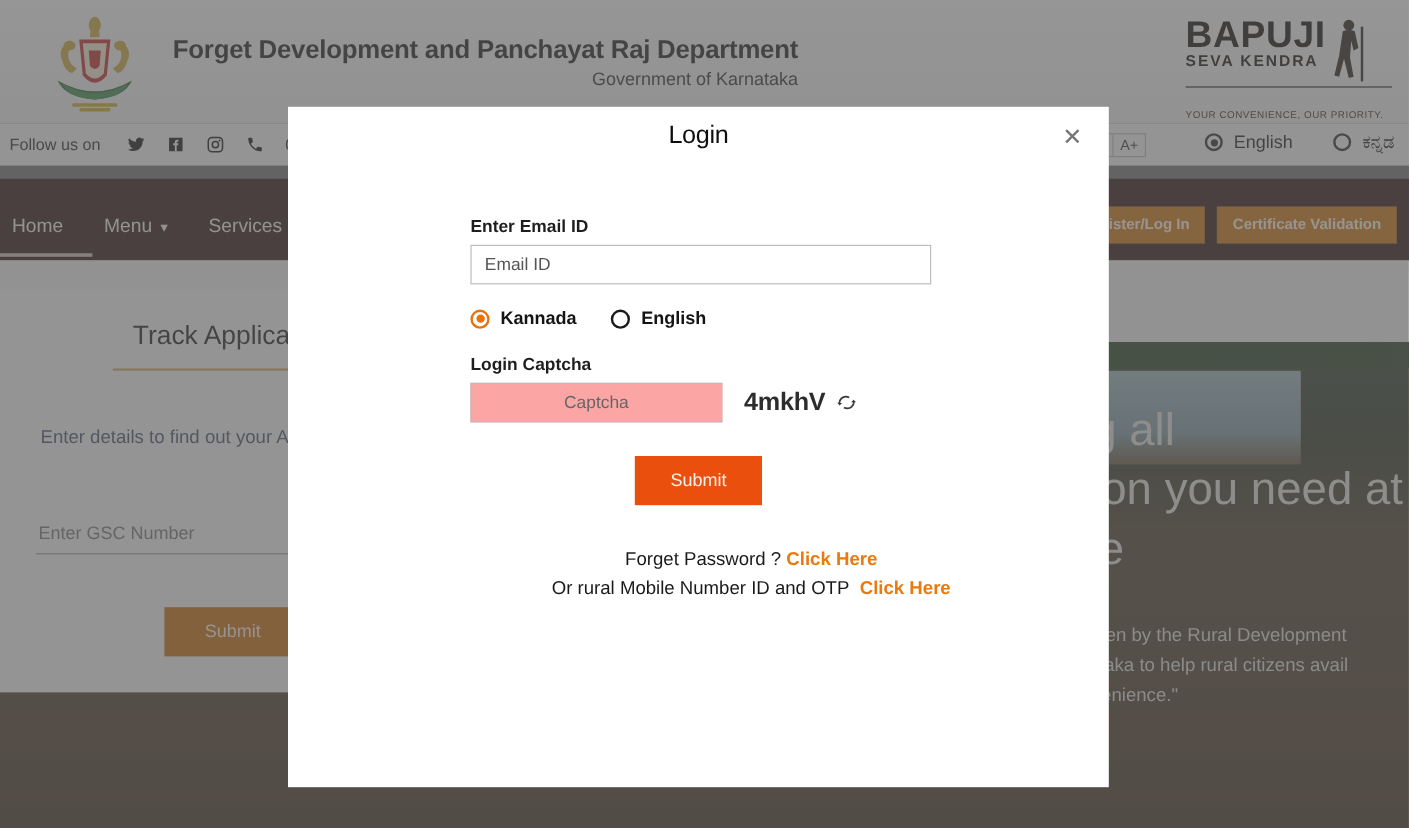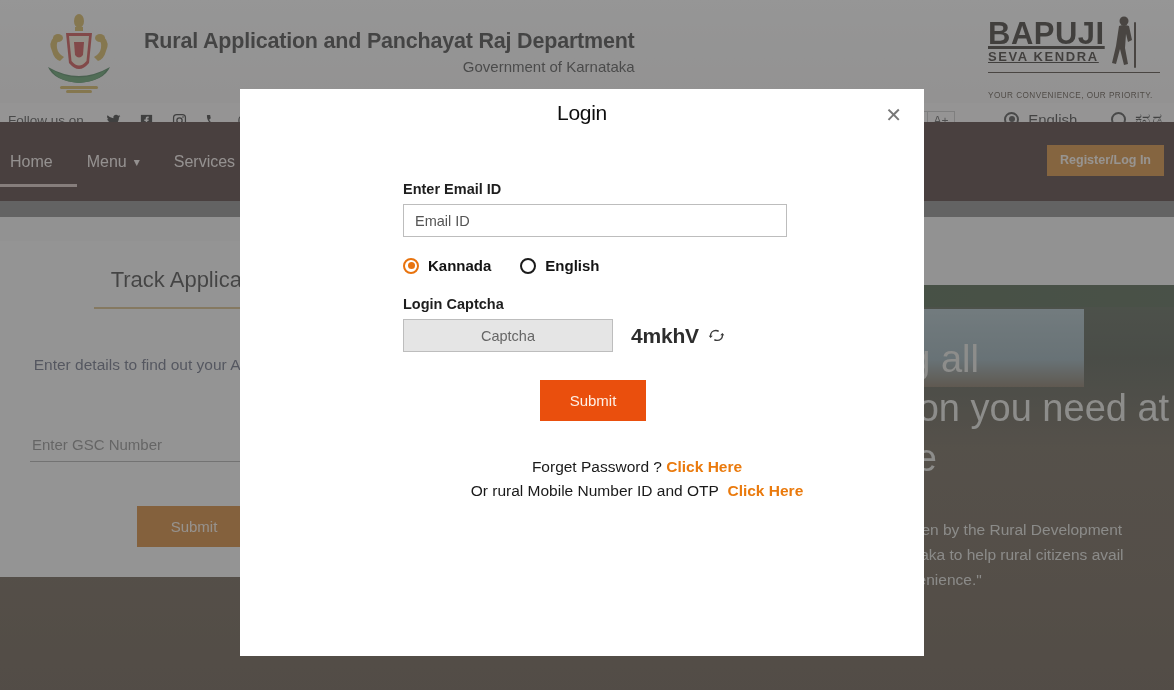--- a/index.html
+++ b/index.html
@@ -28,21 +28,21 @@
     font-size: 21.5px; font-weight: bold; color: #1d1d1d; letter-spacing: -0.2px;
   }
   .header-title-sub { font-size: 15px; color: #2f2f2f; margin-top: 4px; text-align: right; }
 
   .bapuji-logo {
     position: absolute; right: 6px; top: 14px;
     width: 180px; height: 76px;
     display: flex; flex-direction: column; align-items: flex-start;
     color: #15100c;
   }
-  .bapuji-row { display: flex; align-items: center; text-decoration: underline; }
+  .bapuji-row { display: flex; align-items: flex-start; }
   .bapuji-text-col { display: flex; flex-direction: column; }
   .bapuji-1 { font-size: 31px; font-weight: bold; letter-spacing: 0.5px; line-height: 0.98; font-family: "Liberation Sans", sans-serif; }
   .bapuji-2 { font-size: 13px; font-weight: bold; letter-spacing: 1.6px; line-height: 1.15; }
   .bapuji-3 {
     font-size: 8.2px; letter-spacing: 0.45px; margin-top: 2px;
     border-top: 1.4px solid #2a2119; padding-top: 18px; width: 172px;
     font-variant: small-caps; color: #3a2e22;
   }
   .bapuji-fig { width: 34px; height: 56px; margin-left: 2px; }
 
@@ -71,21 +71,21 @@
     width: 15px; height: 15px; border: 2px solid #2b2b2b; border-radius: 50%;
     display: inline-block; position: relative;
   }
   .radio-o.checked::after {
     content: ""; position: absolute; inset: 2.5px; border-radius: 50%; background: #2b2b2b;
   }
   .lang-gap { width: 16px; }
 
   
   .navbar {
-    position: absolute; top: 122px; left: 0; width: 1174px; height: 79px;
+    position: absolute; top: 149px; left: 0; width: 1174px; height: 79px;
     background: #2a1310;
     display: flex; align-items: center;
   }
   .nav-item {
     color: #f0e7e4; font-size: 16px; padding: 0 0 0 0; margin-right: 34px;
     position: relative; height: 79px; display: flex; align-items: center;
   }
   .nav-item:first-child { margin-left: 10px; }
   .nav-item.active::after {
     content: ""; position: absolute; left: -10px; right: -24px; bottom: 14px;
@@ -151,21 +151,21 @@
   }
   .modal-close {
     position: absolute; right: 22px; top: 16px; font-size: 20px; color: #777;
     background: none; border: none; cursor: pointer; line-height: 1;
     font-family: "Liberation Sans", sans-serif;
   }
   .modal-title {
     text-align: center; font-size: 21px; font-weight: normal; color: #0e0e0e;
     padding-top: 12px; letter-spacing: -0.3px;
   }
-  .modal-form { padding: 56px 0 0 152px; width: 100%; margin-left: 11px; }
+  .modal-form { padding: 56px 0 0 152px; width: 100%; }
   .field-label { font-size: 14.5px; font-weight: bold; color: #1e1e1e; margin-bottom: 7px; }
   .text-input {
     width: 384px; height: 33px; border: 1px solid #bdbdbd; background: #fff;
     font-size: 14.5px; color: #3a3a3a; padding: 0 11px;
     font-family: "Liberation Sans", sans-serif;
   }
   .text-input::placeholder { color: #555; }
   .field-block { margin-bottom: 17px; }
 
   .radio-row { display: flex; align-items: center; gap: 9px; margin: 20px 0 22px; }
@@ -175,21 +175,21 @@
     position: relative; display: inline-block; flex: 0 0 auto;
   }
   .radio-orange::after { content:""; position:absolute; inset:2.5px; border-radius:50%; background:#e8730e; }
   .radio-plain {
     width: 16px; height: 16px; border-radius: 50%; border: 2px solid #1b1b1b;
     display: inline-block; flex: 0 0 auto; margin-left: 20px;
   }
 
   .captcha-row { display: flex; align-items: center; }
   .captcha-input {
-    width: 210px; height: 33px; border: 1px solid #bdbdbd; background:#e5e5e5;
+    width: 210px; height: 33px; border: 1px solid #bdbdbd; background:#fca5a5;
     font-size: 14.5px; color: #555; padding: 0 11px; text-align: center;
     font-family: "Liberation Sans", sans-serif;
   }
   .captcha-input::placeholder { color: #666; }
   .captcha-code { font-size: 21px; font-weight: bold; color: #2d2d2d; margin-left: 18px; letter-spacing: -0.2px; }
   .captcha-refresh { margin-left: 9px; width: 17px; height: 17px; display:inline-block; }
   .captcha-refresh svg { width: 17px; height: 17px; fill: #3a3a3a; display: block; }
 
   .submit-wrap { text-align: center; padding-right: 152px; margin-top: 28px; }
   .submit-btn {
@@ -220,21 +220,21 @@
             <ellipse cx="18" cy="29" rx="5" ry="4"></ellipse>
             <ellipse cx="60" cy="29" rx="5" ry="4"></ellipse>
             <path d="M8 58 q31 18 62 0 q-6 14 -31 16 q-25-2 -31-16 z" fill="#2e6b3e"></path>
             <path d="M12 61 q27 15 54 0 q-5 11 -27 13 q-22-2 -27-13 z" fill="#3f8a4e"></path>
             <rect x="20" y="77" width="38" height="3" rx="1.5"></rect>
             <rect x="26" y="81" width="26" height="3" rx="1.5"></rect>
           </g>
         </svg>
       </div>
       <div class="header-titles">
-        <div class="header-title-main">Rural Application and Panchayat Raj Department</div>
+        <div class="header-title-main">Forget Development and Panchayat Raj Department</div>
         <div class="header-title-sub">Government of Karnataka</div>
       </div>
       <div class="bapuji-logo">
         <div class="bapuji-row">
           <div class="bapuji-text-col">
             <div class="bapuji-1">BAPUJI</div>
             <div class="bapuji-2">SEVA KENDRA</div>
           </div>
           <svg class="bapuji-fig" viewBox="0 0 34 56">
             <g fill="#2a2119">
@@ -297,20 +297,21 @@
       </div>
       <div class="nav-item">
         <span>Menu</span>
         <span class="chev">▾</span>
       </div>
       <div class="nav-item">
         <span>Services</span>
       </div>
       <div class="nav-buttons">
         <button class="nav-btn">Register/Log In</button>
+        <button class="nav-btn">Certificate Validation</button>
       </div>
     </div>
 
     <div class="bg-body">
       <div class="bg-strip"></div>
       <div class="hero-photo">
         <div class="hero-photo-top"></div>
         <div class="hero-house"></div>
         <div class="hero-text-wrap">
           <div class="hero-h">Providing all information you need at one place</div>

